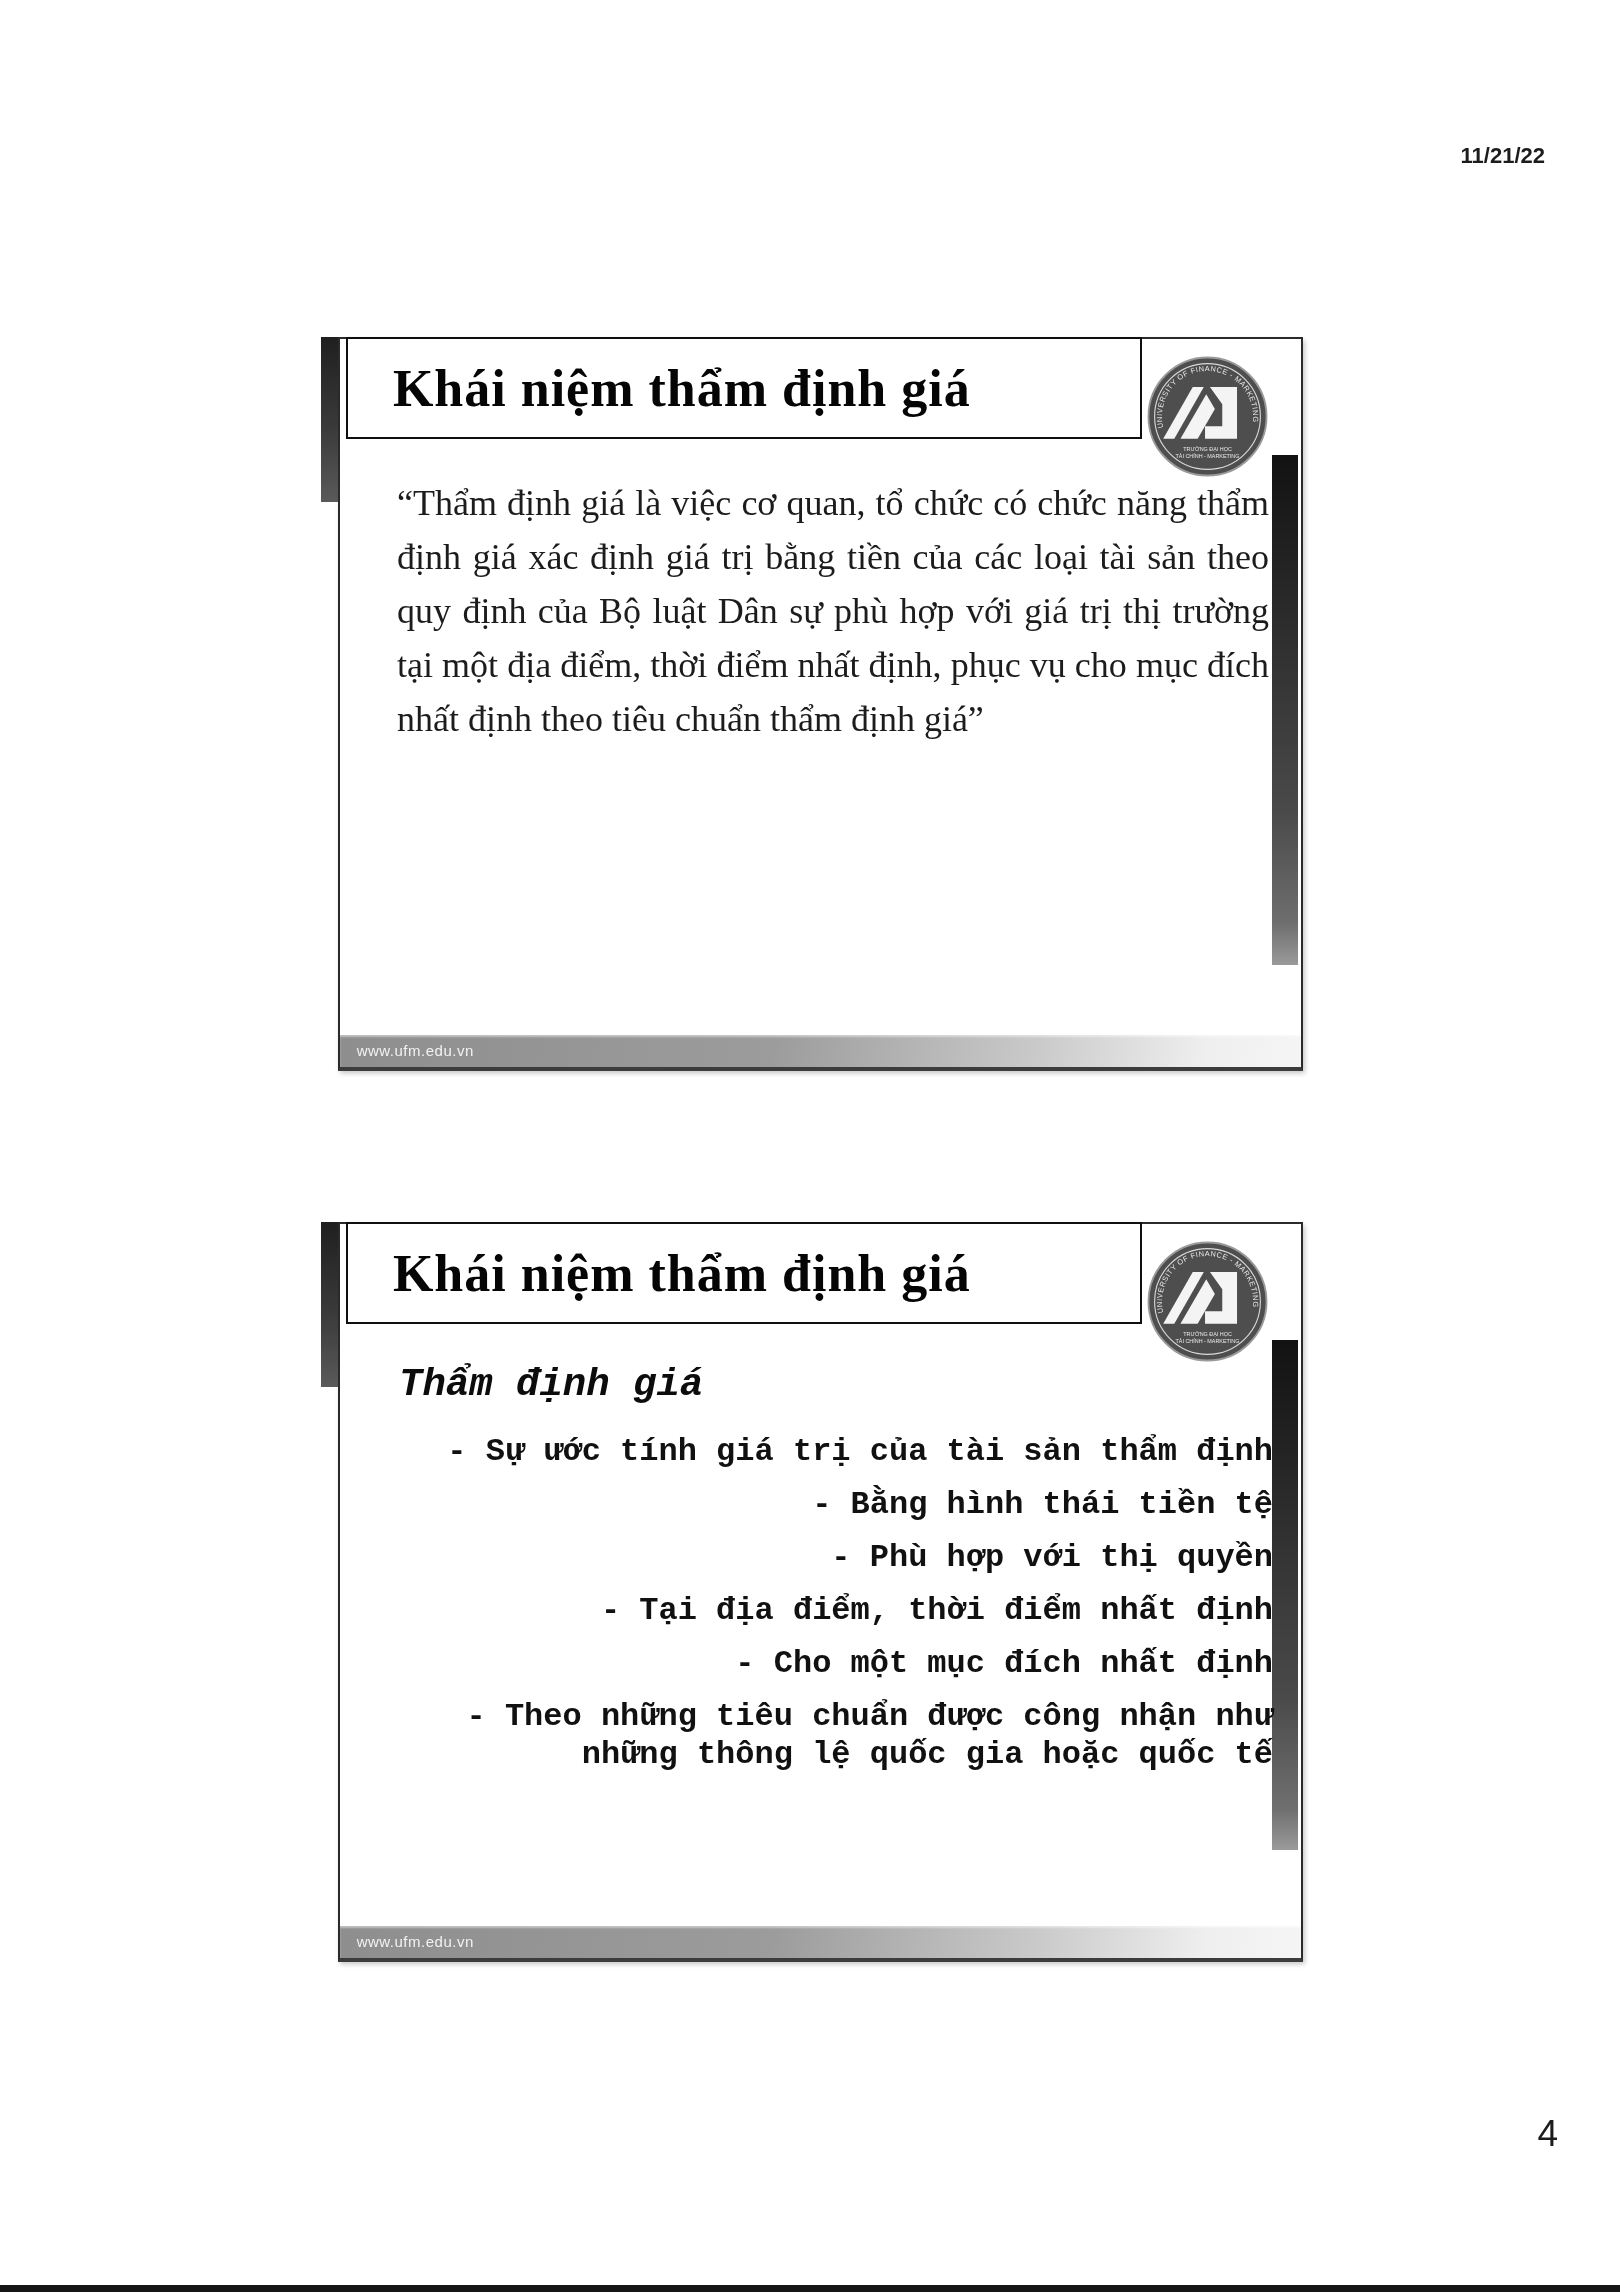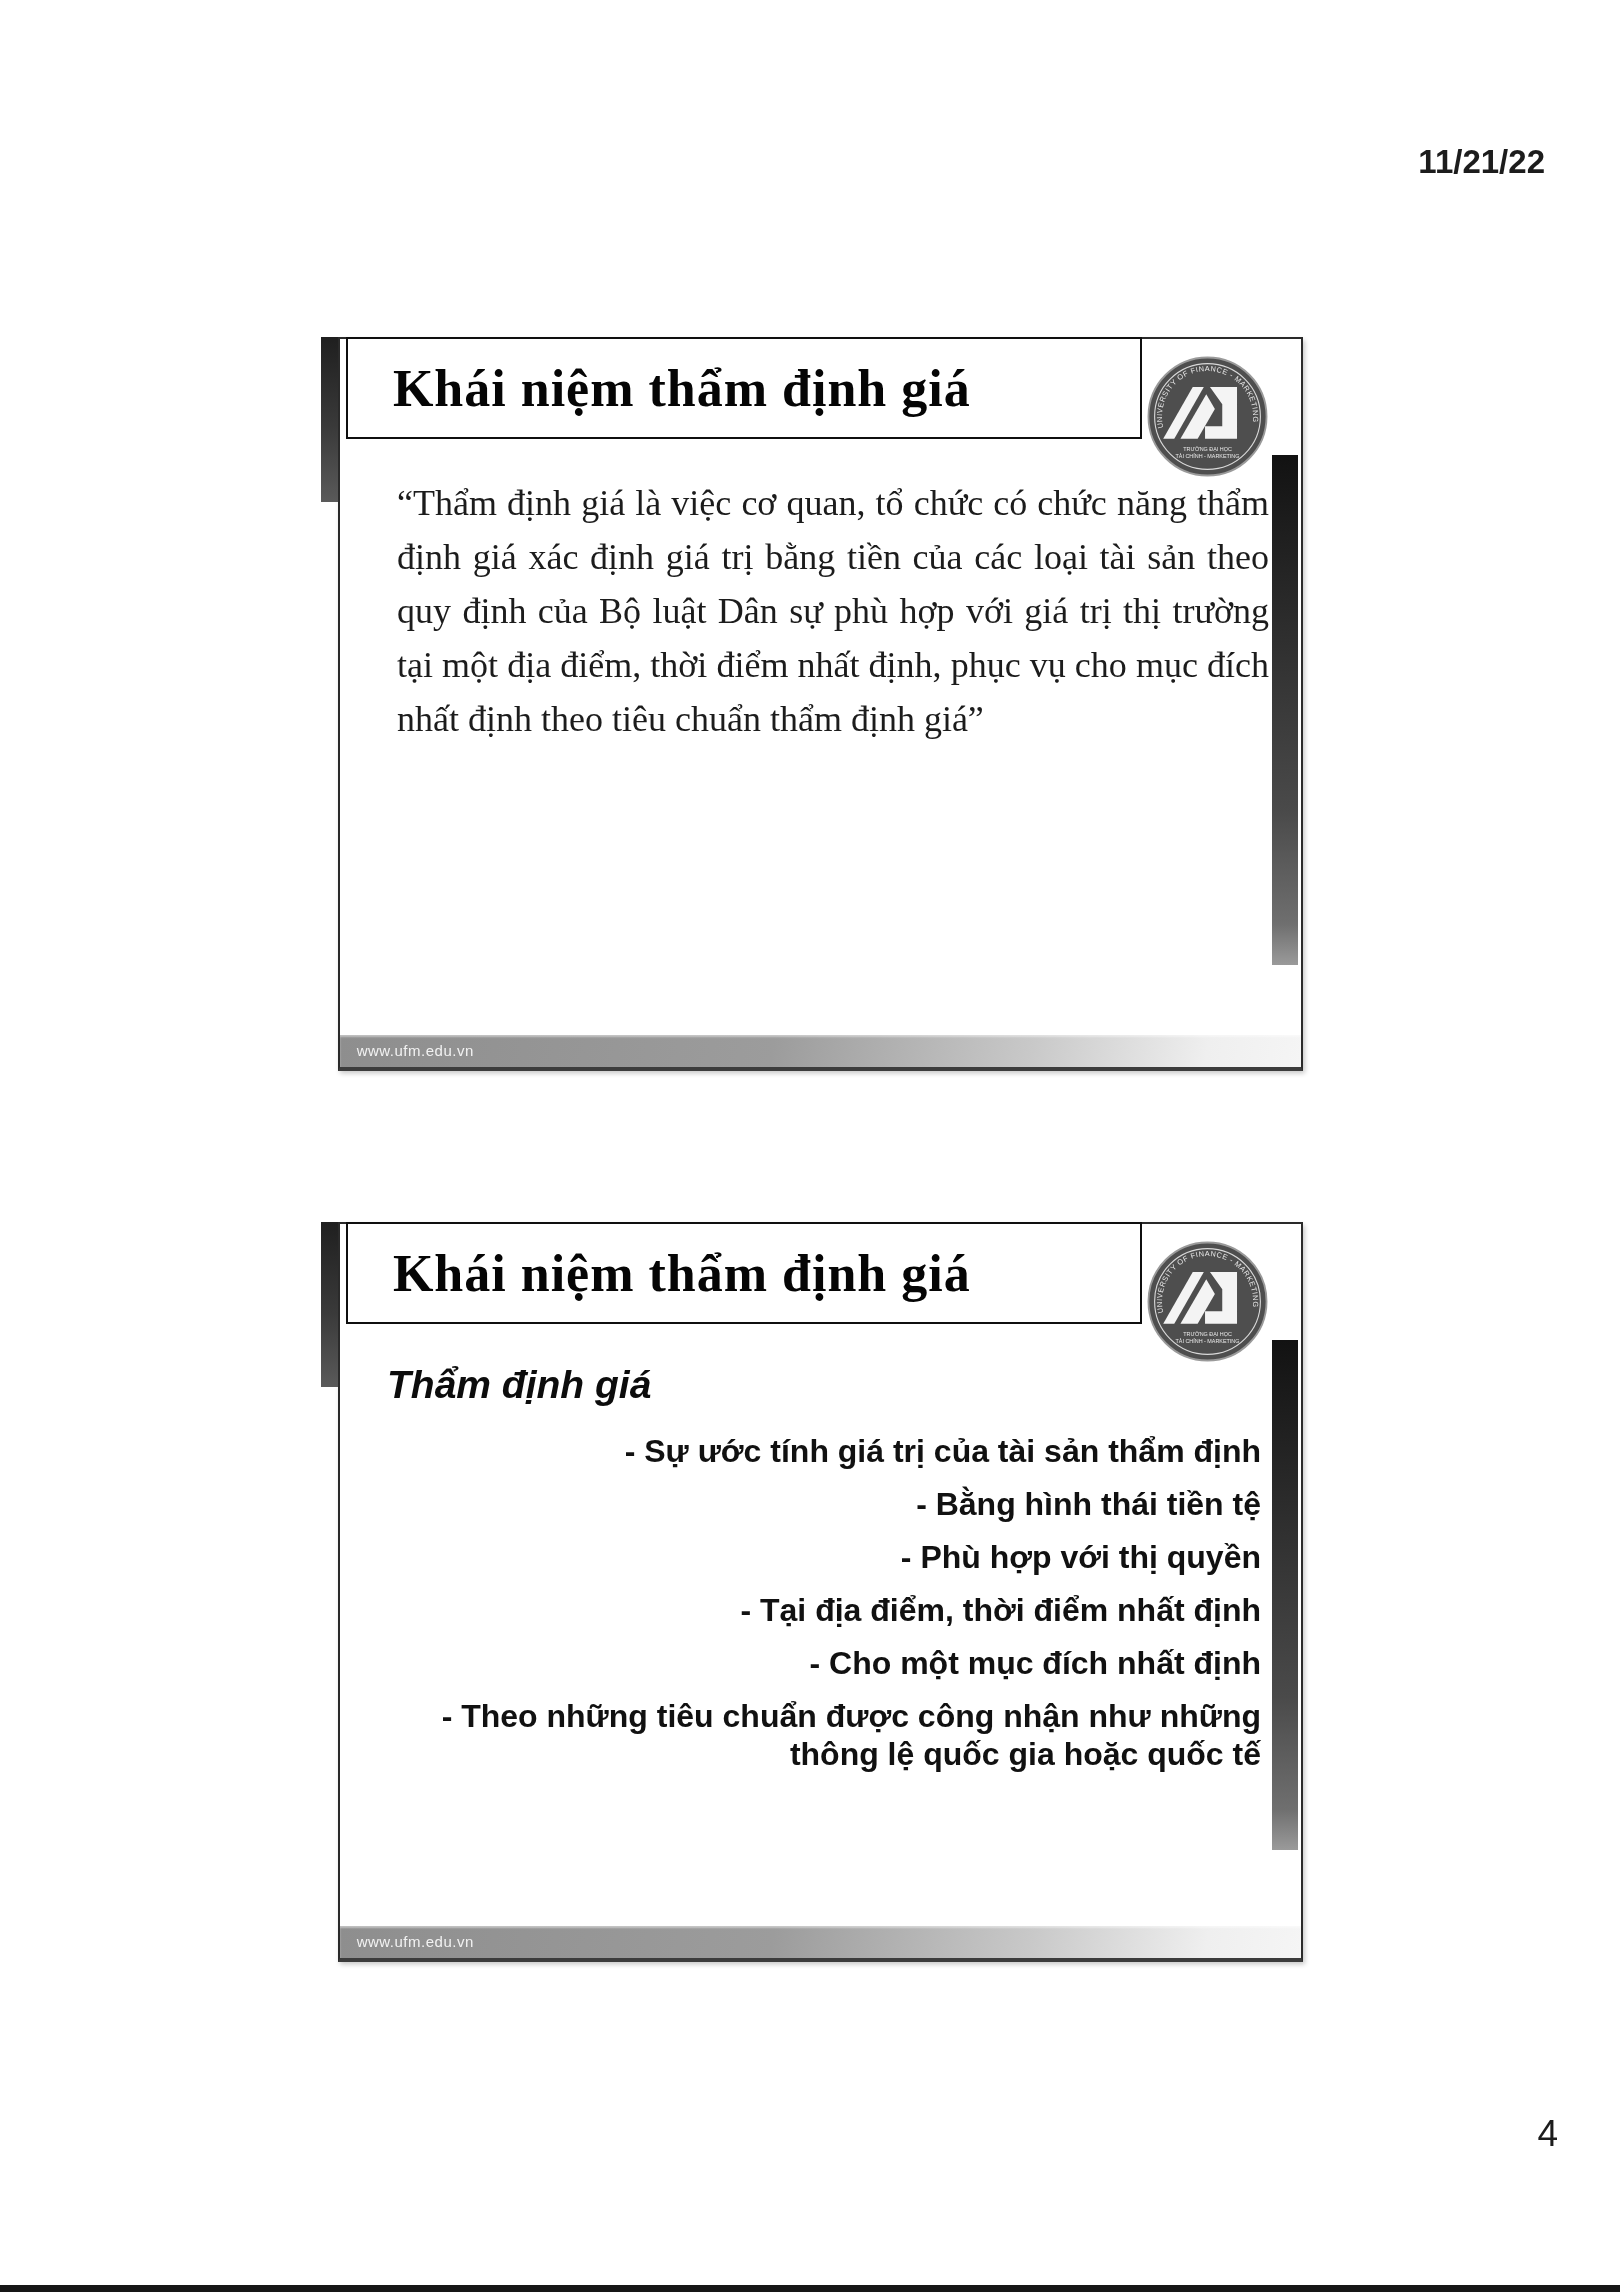--- a/index.html
+++ b/index.html
@@ -4,21 +4,21 @@
 <style>
   * { margin:0; padding:0; box-sizing:border-box; }
   html,body { background:#ffffff; }
   .page {
     position:relative; width:1620px; height:2293px;
     background:#ffffff; overflow:hidden;
     font-family:"Liberation Sans", sans-serif; color:#1a1a1a;
   }
   .date-label {
     position:absolute; top:143px; right:75px;
-    font-size:33px; font-weight:bold; color:#1c1c1c;
+    font-size:22px; font-weight:bold; color:#1c1c1c;
     font-family:"Liberation Sans", sans-serif;
   }
   .page-number {
     position:absolute; top:2113px; right:62px;
     font-size:37px; color:#1c1c1c;
   }
   .bottom-strip {
     position:absolute; left:0; right:0; bottom:0; height:7.8px;
     background:#161616;
   }
@@ -64,22 +64,22 @@
   }
   .quote-text {
     font-size:36px; line-height:1.5; text-align:justify;
   }
   .citation {
     margin-top:13.7px; font-size:32px; font-style:italic; text-align:right;
     color:#222;
   }
   
   .body2 {
-    position:absolute; left:47px; top:139px; width:874px;
-    font-family:Liberation Sans, sans-serif; color:#141414;
+    position:absolute; left:59px; top:139px; width:874px;
+    font-family:Liberation Mono, monospace; color:#141414;
   }
   .list-heading {
     font-size:39px; font-weight:bold; font-style:italic; color:#0c0c0c;
   }
   .bullet-list { list-style:none; margin-top:25.5px; padding-left:27.4px; }
   .bullet-list li {
     font-size:32px; font-weight:bold; line-height:1.17;
     margin-bottom:15.7px; color:#111;text-align:right;
   }
 </style>

